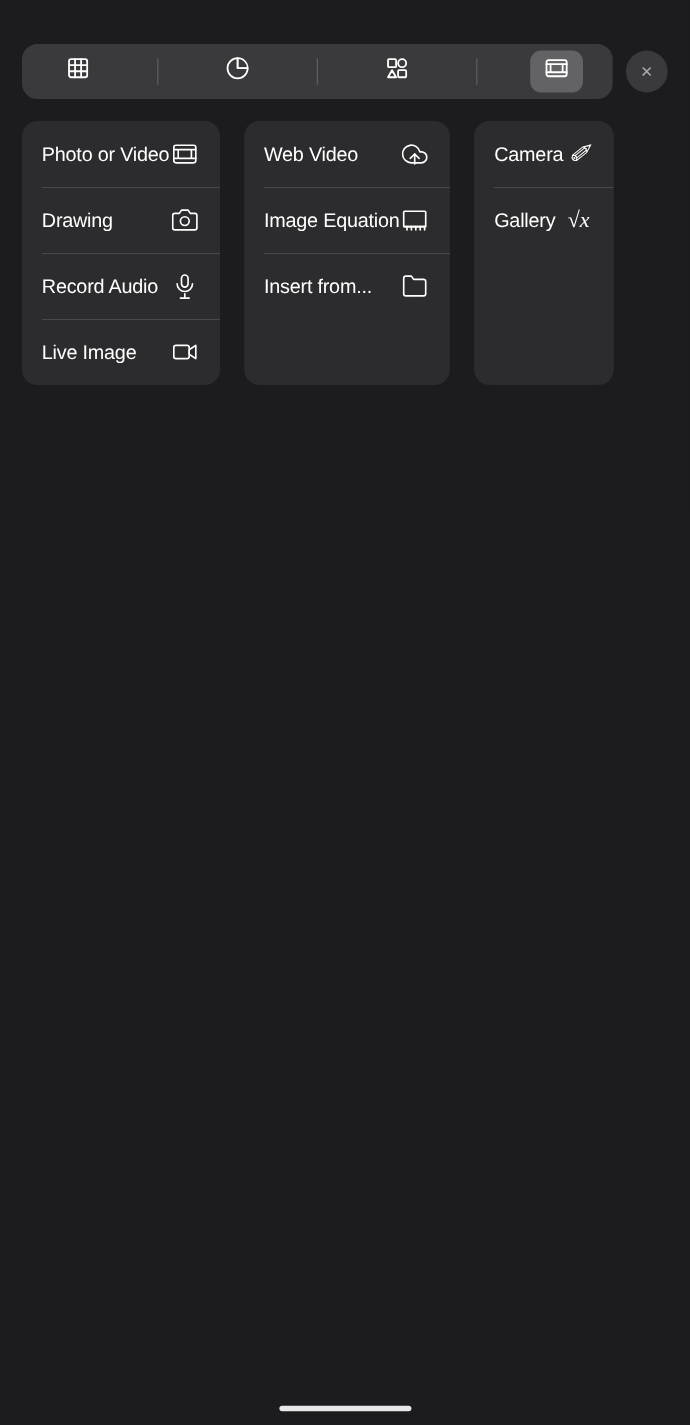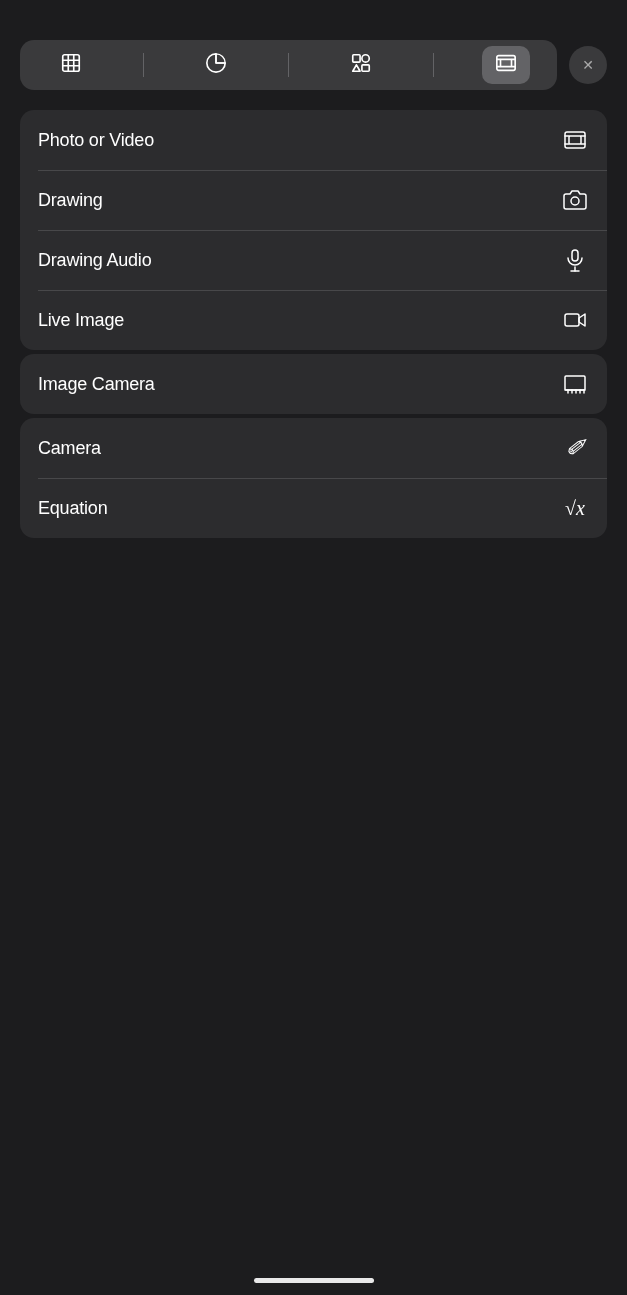--- a/index.html
+++ b/index.html
@@ -77,22 +77,22 @@
       cursor: pointer;
       color: #aaaaaa;
       font-size: 16px;
       margin-left: 12px;
       flex-shrink: 0;
     }
 
     
     .menu-container {
       display: flex;
-      flex-direction: column;
-      gap: 4px;
+      flex-direction: row;
+      gap: 22px;
       width: calc(100% - 40px);
       margin: 0 20px;
     }
 
     .menu-group {
       background: #2c2c2e;
       border-radius: 14px;
       overflow: hidden;
     }
 
@@ -265,21 +265,21 @@
       <span class="menu-label">Drawing</span>
       <span class="menu-icon">
         <svg viewBox="0 0 24 24">
           <path d="M23 19a2 2 0 0 1-2 2H3a2 2 0 0 1-2-2V8a2 2 0 0 1 2-2h4l2-3h6l2 3h4a2 2 0 0 1 2 2z"></path>
           <circle cx="12" cy="13" r="4"></circle>
         </svg>
       </span>
     </div>
 
     <div class="menu-item">
-      <span class="menu-label">Drawing Audio</span>
+      <span class="menu-label">Record Audio</span>
       <span class="menu-icon">
         <svg viewBox="0 0 24 24">
           <rect x="9" y="2" width="6" height="11" rx="3"></rect>
           <path d="M19 10a7 7 0 0 1-14 0"></path>
           <line x1="12" y1="19" x2="12" y2="23"></line>
           <line x1="8" y1="23" x2="16" y2="23"></line>
         </svg>
       </span>
     </div>
 
@@ -290,48 +290,66 @@
           <rect x="2" y="6" width="14" height="12" rx="2"></rect>
           <path d="M16 10l6-4v12l-6-4V10z"></path>
         </svg>
       </span>
     </div>
 
   </div>
 
   <div class="menu-group">
 
-
-    <div class="menu-item">
-      <span class="menu-label">Image Camera</span>
+    <div class="menu-item">
+      <span class="menu-label">Web Video</span>
+      <span class="menu-icon">
+        <svg viewBox="0 0 24 24">
+          <path d="M18 10h-1.26A8 8 0 1 0 9 20h9a5 5 0 0 0 0-10z"></path>
+          <polyline points="16 16 12 12 8 16"></polyline>
+          <line x1="12" y1="12" x2="12" y2="21"></line>
+        </svg>
+      </span>
+    </div>
+
+    <div class="menu-item">
+      <span class="menu-label">Image Equation</span>
       <span class="menu-icon">
         <svg viewBox="0 0 24 24">
           <rect x="2" y="4" width="20" height="14" rx="1"></rect>
           <line x1="2" y1="18" x2="22" y2="18"></line>
           <line x1="5" y1="21" x2="5" y2="18"></line>
           <line x1="9" y1="21" x2="9" y2="18"></line>
           <line x1="13" y1="21" x2="13" y2="18"></line>
           <line x1="17" y1="21" x2="17" y2="18"></line>
           <line x1="21" y1="21" x2="21" y2="18"></line>
         </svg>
       </span>
     </div>
 
+    <div class="menu-item">
+      <span class="menu-label">Insert from...</span>
+      <span class="menu-icon">
+        <svg viewBox="0 0 24 24">
+          <path d="M22 19a2 2 0 0 1-2 2H4a2 2 0 0 1-2-2V5a2 2 0 0 1 2-2h5l2 3h9a2 2 0 0 1 2 2z"></path>
+        </svg>
+      </span>
+    </div>
 
   </div>
 
   <div class="menu-group">
 
     <div class="menu-item">
       <span class="menu-label">Camera</span>
       <span class="menu-icon drawing-icon" style="font-size:24px; font-style:italic; font-family: Georgia, serif; color:#fff;">✐</span>
     </div>
 
     <div class="menu-item">
-      <span class="menu-label">Equation</span>
+      <span class="menu-label">Gallery</span>
       <span class="menu-icon equation-icon" style="font-size:20px; font-family: Georgia, serif; color:#fff;">√<em>x</em></span>
     </div>
 
   </div>
 
 </div>
 
 <div class="home-indicator"></div>
 
 </body></html>

